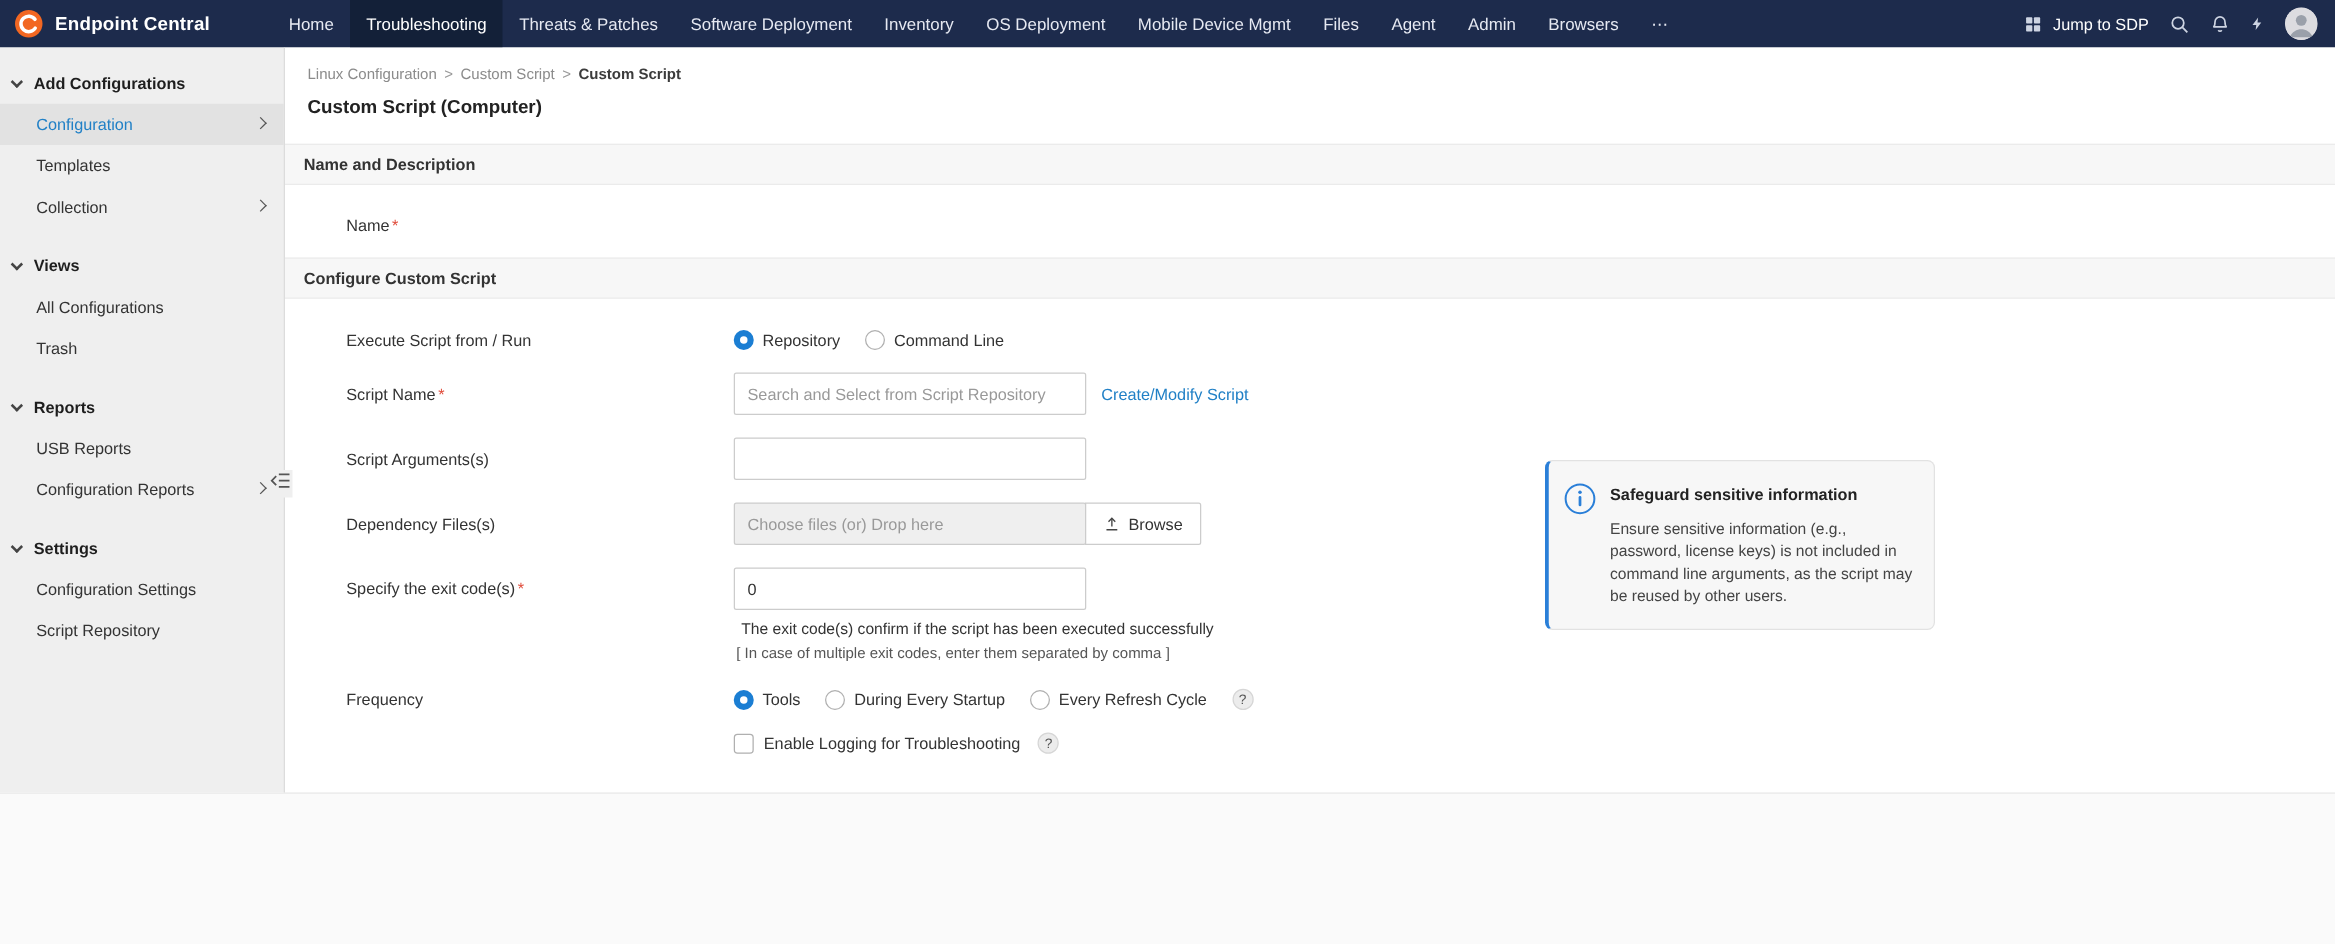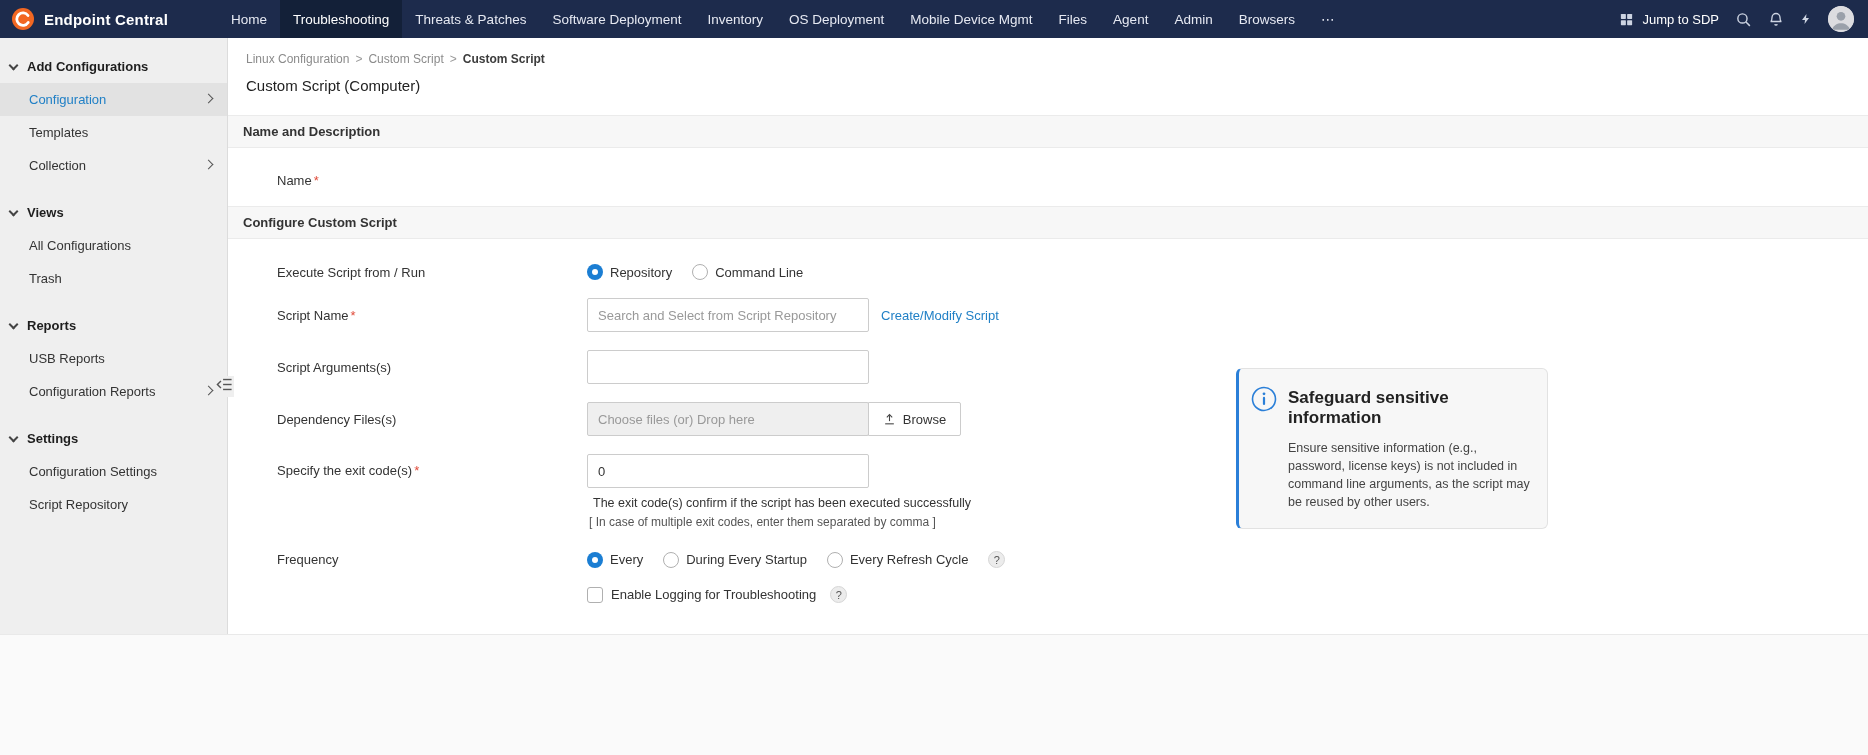--- a/index.html
+++ b/index.html
@@ -65,21 +65,21 @@
   .main {
     position: absolute; top: 38px; left: 228px;
     width: 1640px; height: 596px;
     background: #fff;
     overflow: hidden;
   }
   .breadcrumb { padding: 14px 0 0 18px; font-size: 12px; color: #8b8b8b; display: flex; gap: 6px; align-items: center; }
   .crumb { cursor: pointer; }
   .crumb.current { color: #3c3c3c; font-weight: 700; cursor: default; }
   .sep { color: #9a9a9a; }
-  .page-title { padding: 11px 0 0 18px; font-size: 15px; font-weight: 400; color: #222; }
+  .page-title { padding: 11px 0 0 18px; font-size: 15px; font-weight: 700; color: #222; }
 
   .section-bar {
     margin-top: 21px;
     background: #f7f7f7;
     border-top: 1px solid #ebebeb;
     border-bottom: 1px solid #ebebeb;
     padding: 8px 0 8px 15px;
     font-size: 13px; font-weight: 600; color: #333;
   }
 
@@ -139,21 +139,21 @@
   .info-card {
     position: absolute; left: 1008px; top: 330px; width: 312px;
     background: #f7f7f7;
     border: 1px solid #e2e2e2;
     border-left: 3px solid #2a7fd8;
     border-radius: 6px;
     padding: 13px 15px 16px 12px;
     display: flex; gap: 11px;
   }
   .info-icon { flex: 0 0 auto; margin-top: 4px; }
-  .info-title { font-size: 17px; font-weight: 700; color: #222; padding-top: 6px; }
+  .info-title { font-size: 13px; font-weight: 700; color: #222; padding-top: 6px; }
   .info-body { margin-top: 11px; font-size: 12.5px; color: #444; line-height: 1.45; }
 
   .bottom-area {
     position: absolute; top: 634px; left: 0;
     width: 1868px; height: 121px;
     background: #fafafa;
     border-top: 1px solid #e9e9e9;
   }
 </style>
 </head>
@@ -363,21 +363,21 @@
         <input class="text-input" type="text" value="0" style="">
         <div class="exit-help1">The exit code(s) confirm if the script has been executed successfully</div>
         <div class="exit-help2">[ In case of multiple exit codes, enter them separated by comma ]</div>
       </div>
     </div>
 
     <div class="form-row" style="margin-top:22px;">
       <div class="form-label">Frequency</div>
       <div class="control">
         <span class="radio checked"></span>
-        <span class="radio-label">Every</span>
+        <span class="radio-label">Tools</span>
         <span class="radio"></span>
         <span class="radio-label">During Every Startup</span>
         <span class="radio"></span>
         <span class="radio-label">Every Refresh Cycle</span>
         <span class="help-circle">?</span>
       </div>
     </div>
 
     <div class="form-row">
       <div class="form-label"></div>

